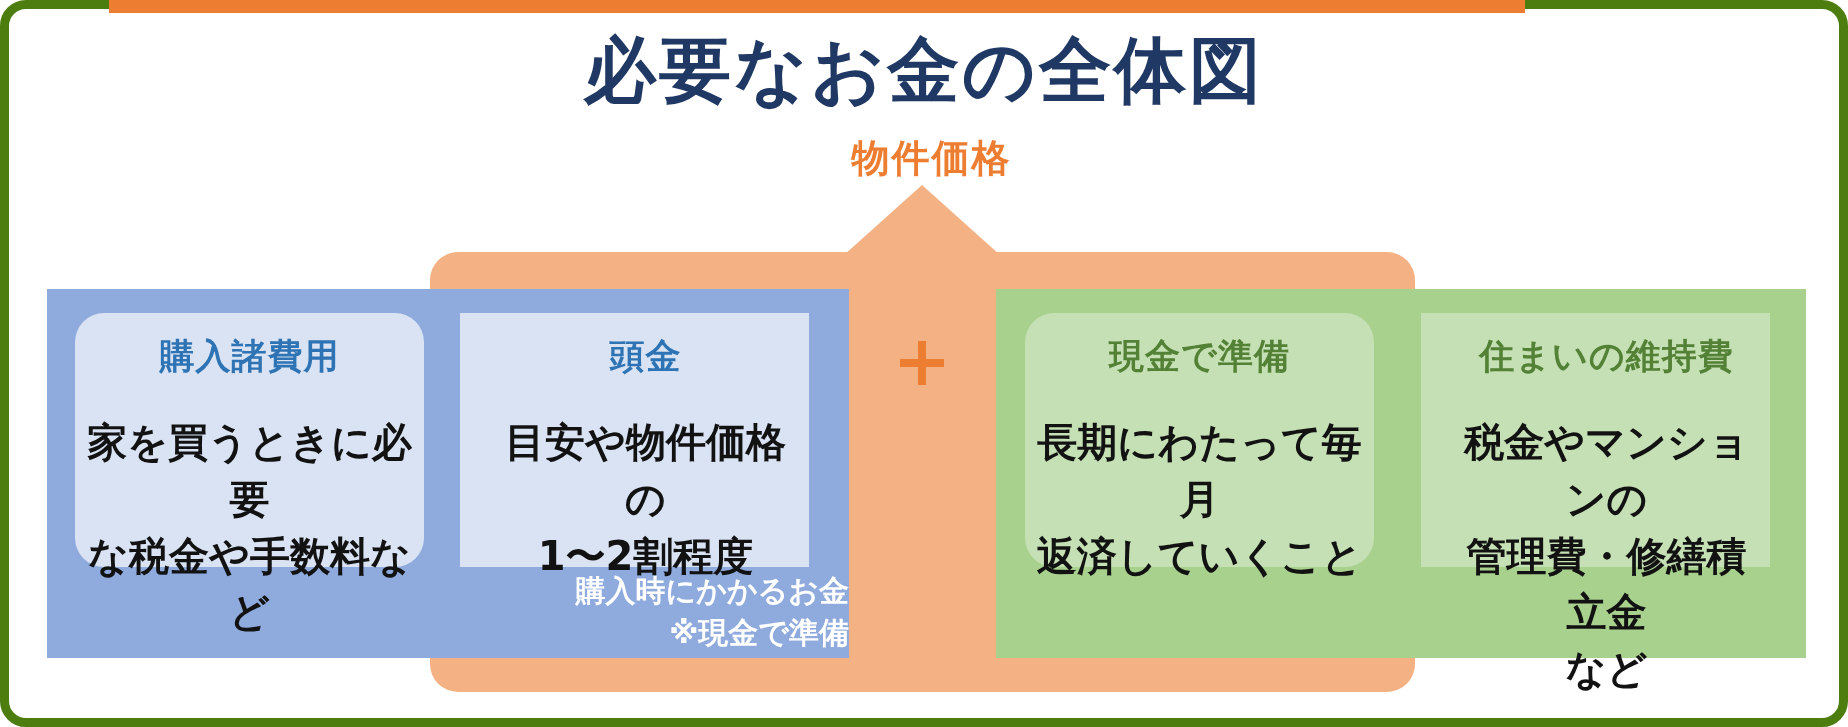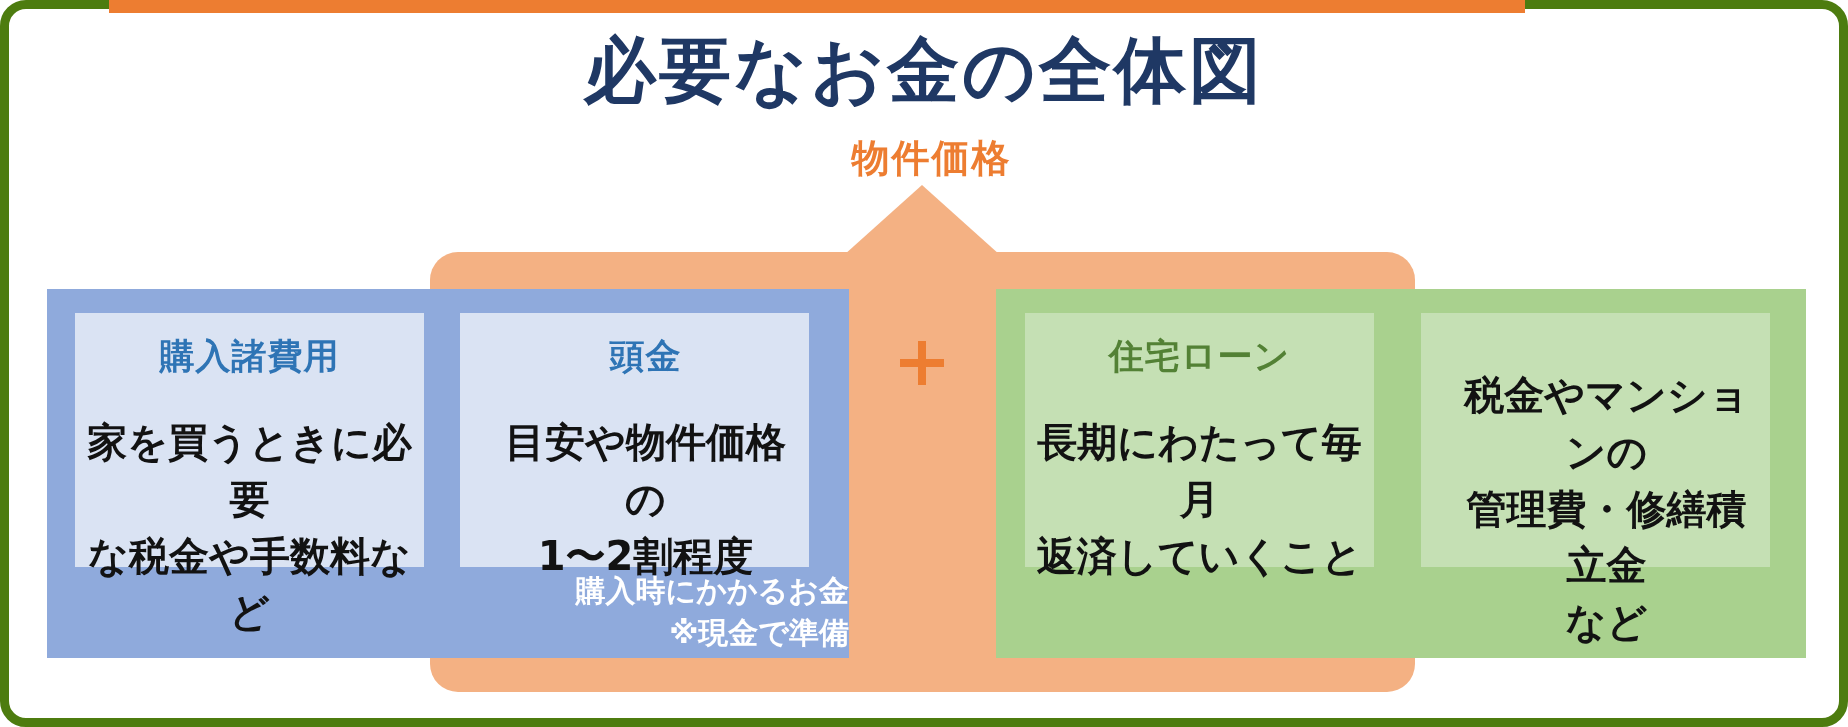--- a/index.html
+++ b/index.html
@@ -71,21 +71,21 @@
   }
   .group.blue  { left:38px;  width:802px; background:#8FAADC; }
   .group.green { left:987px; width:810px; background:#A9D18E; }
   .card {
     position:absolute; top:24px;
     width:349px; height:254px;
     text-align:center; padding:20px 6px 0 6px;
   }
   .group.blue  .card { background:#DAE3F3; }
   .group.green .card { background:#C5E0B4; }
-  .card.pos-1 { left:28px; }
+  .card.pos-1 { left:28px;border-radius:29px; }
   .card.pos-2 { left:413px;padding-left:28px; }
   .group.green .card.pos-1 { left:29px; }
   .group.green .card.pos-2 { left:425px; }
   .card-title { font-size:35px; font-weight:bold; letter-spacing:1px; }
   .group.blue  .card-title { color:#2E74B5; }
   .group.green .card-title { color:#538135; }
   .card-body {
     margin-top:34px;
     font-size:40px; font-weight:bold;
     color:#121212; line-height:1.42;
@@ -127,24 +127,25 @@
       <div class="card-title">頭金</div>
       <div class="card-body">目安や物件価格の
 1〜2割程度</div>
     </div>
     <div class="group-footer">購入時にかかるお金
 ※現金で準備</div>
   </div>
 
   <div class="group green">
     <div class="card pos-1">
-      <div class="card-title">住宅ローン</div>
+      <div class="card-title">現金で準備</div>
       <div class="card-body">長期にわたって毎月
 返済していくこと</div>
     </div>
     <div class="card pos-2">
+      <div class="card-title">住まいの維持費</div>
       <div class="card-body">税金やマンションの
 管理費・修繕積立金
 など</div>
     </div>
   </div>
 
 </div>
 
 </body></html>

